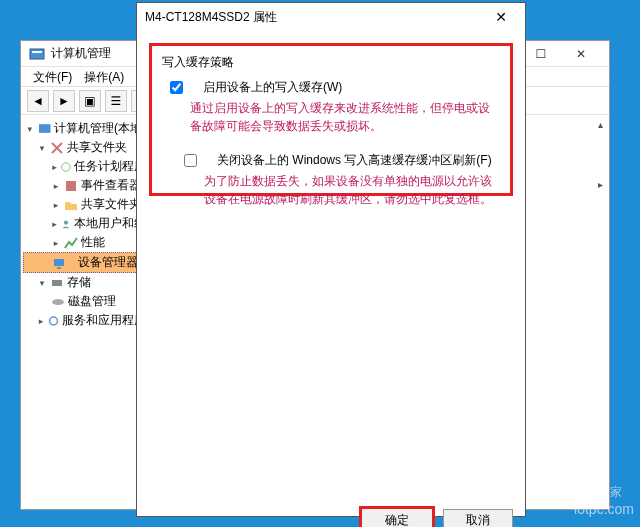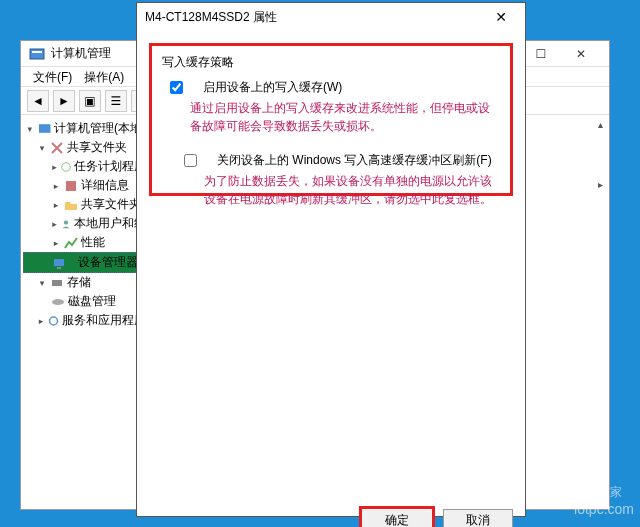--- a/index.html
+++ b/index.html
@@ -17,21 +17,21 @@
     .bg-titlebar .icon { width: 16px; height: 16px; margin-right: 6px; }
     .bg-menubar { height: 20px; padding: 2px 8px; border-bottom: 1px solid #e0e0e0; display: flex; gap: 4px; }
     .bg-menubar span { padding: 0 4px; }
     .bg-toolbar { height: 28px; padding: 2px 6px; border-bottom: 1px solid #e0e0e0; display: flex; gap: 4px; align-items: center; }
     .tb-btn { width: 22px; height: 22px; border: 1px solid #ccc; background: #f5f5f5; display: flex; align-items: center; justify-content: center; }
     .bg-body { display: flex; height: calc(100% - 74px); }
     .tree {
       width: 130px; border-right: 1px solid #e0e0e0; padding: 4px 2px; overflow: hidden; white-space: nowrap;
     }
     .tree-item { display: flex; align-items: center; padding: 1px 2px; gap: 3px; }
-    .tree-item.sel { background: #15803d; border: 1px dotted #66a; gap: 12px; }
+    .tree-item.sel { background: #fdba74; border: 1px dotted #66a; gap: 12px; }
     .tree-icon { width: 14px; height: 14px; }
     .expander { width: 10px; height: 10px; display: inline-flex; align-items: center; justify-content: center; font-size: 9px; color: #555; }
     .ind1 { padding-left: 14px; }
     .ind2 { padding-left: 28px; }
     
     .winbtns { margin-left: auto; display: flex; }
     .winbtn { width: 40px; height: 26px; display: flex; align-items: center; justify-content: center; color: #333; }
     
     
     .dialog {
@@ -127,21 +127,21 @@
         <svg class="tree-icon" viewBox="0 0 14 14">
             <circle cx="7" cy="7" r="6" fill="none" stroke="#5a5"></circle>
           </svg>
         <span>任务计划程序</span>
       </div>
       <div class="tree-item ind2">
         <span class="expander">▸</span>
         <svg class="tree-icon" viewBox="0 0 14 14">
             <rect x="2" y="2" width="10" height="10" fill="#c77"></rect>
           </svg>
-        <span>详细信息</span>
+        <span>事件查看器</span>
       </div>
       <div class="tree-item ind2">
         <span class="expander">▸</span>
         <svg class="tree-icon" viewBox="0 0 14 14">
             <path d="M1 4 h5 l1 2 h6 v6 H1 z" fill="#f4c968"></path>
           </svg>
         <span>共享文件夹</span>
       </div>
       <div class="tree-item ind2">
         <span class="expander">▸</span>

